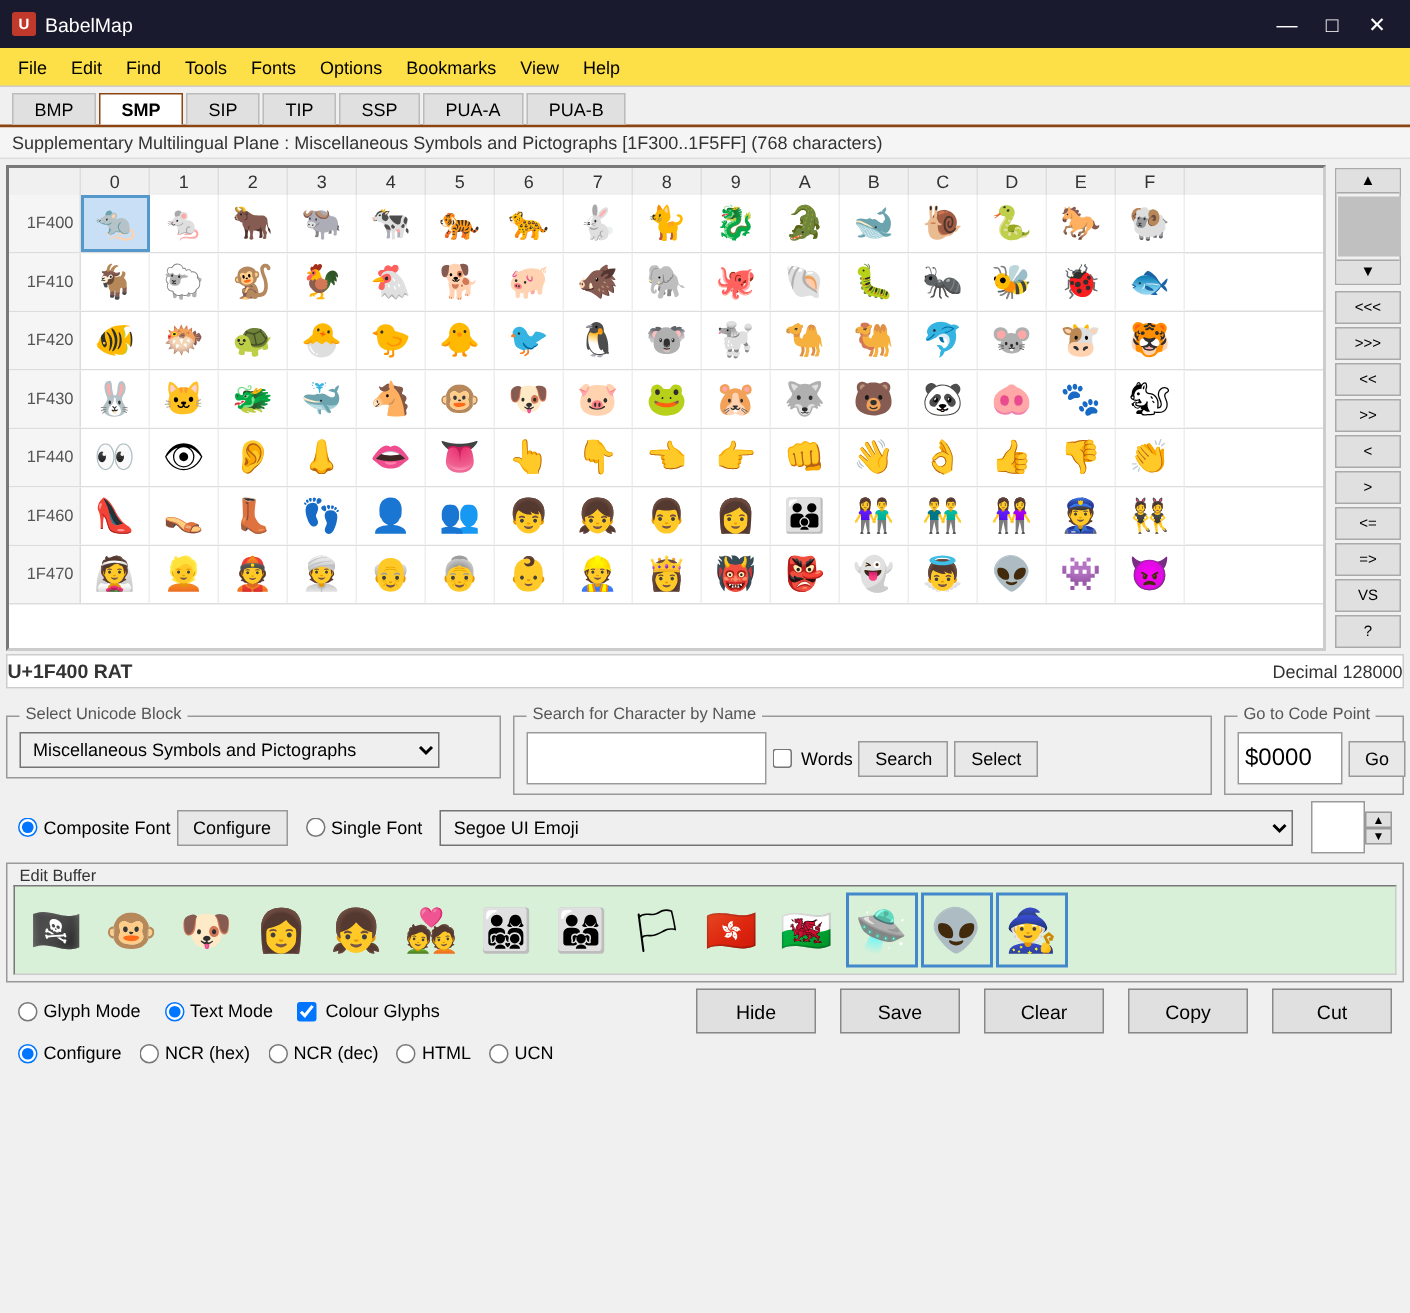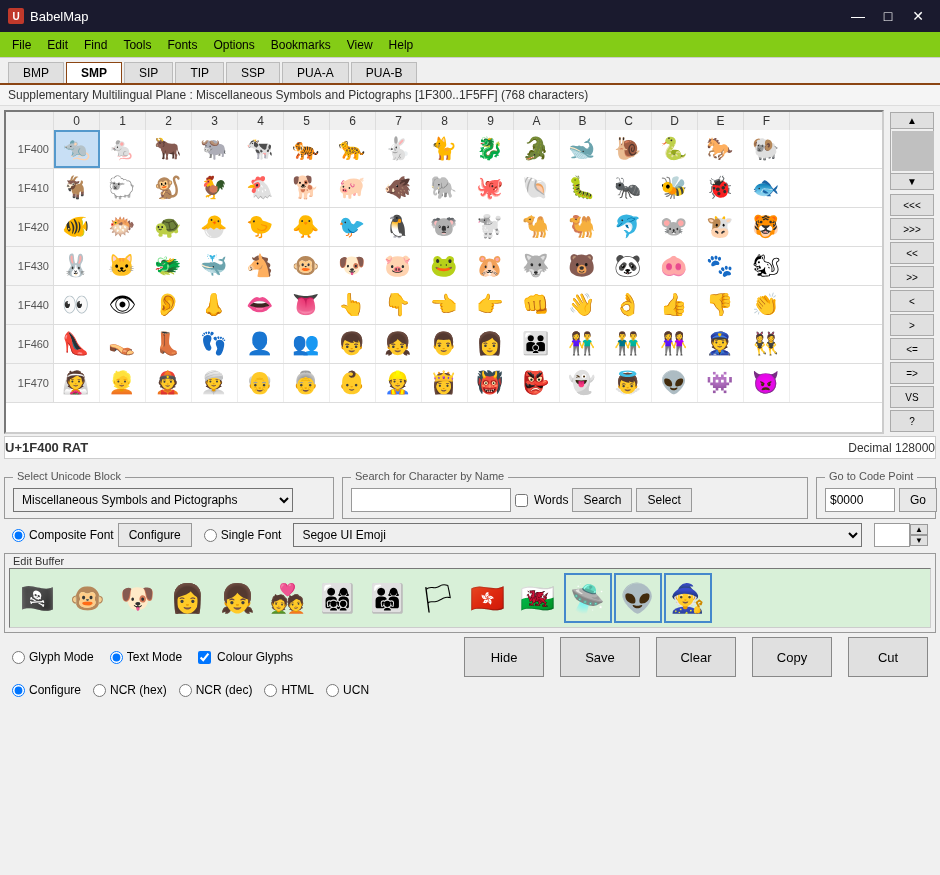--- a/index.html
+++ b/index.html
@@ -34,21 +34,21 @@
       width: 28px; height: 20px;
       background: transparent;
       border: none;
       color: white;
       cursor: pointer;
       font-size: 14px;
       display: flex; align-items: center; justify-content: center;
     }
     
     #menubar {
-      background: #84cc16;
+      background: #fde047;
       height: 26px;
       display: flex;
       align-items: center;
       border-bottom: 1px solid #ccc;
       padding: 0 4px;
     }
     .menu-item {
       padding: 2px 8px;
       cursor: pointer;
       font-size: 12px;
@@ -208,24 +208,24 @@
     #search-box {
       flex: 1;
     }
     .search-row {
       display: flex;
       align-items: center;
       gap: 4px;
       margin-top: 6px;
     }
     input[type="text"] {
-      font-size: 12px;
+      font-size: 16px;
       padding: 2px 4px;
       border: 1px solid #999;
-      height: 24px;
+      height: 35px;
     }
     input[type="checkbox"] { margin-right: 2px; }
     
     #goto-box {
       width: 120px;
     }
     .goto-row {
       display: flex;
       align-items: center;
       gap: 4px;
@@ -306,21 +306,21 @@
     }
     
     #options-row {
       display: flex;
       align-items: center;
       gap: 16px;
       padding: 4px 8px;
     }
     .bottom-btn {
       width: 80px;
-      height: 40px;
+      height: 30px;
       font-size: 13px;
       border: 1px solid #888;
       background: #e0e0e0;
       cursor: pointer;
     }
     
     #char-type-row {
       display: flex;
       align-items: center;
       gap: 12px;

